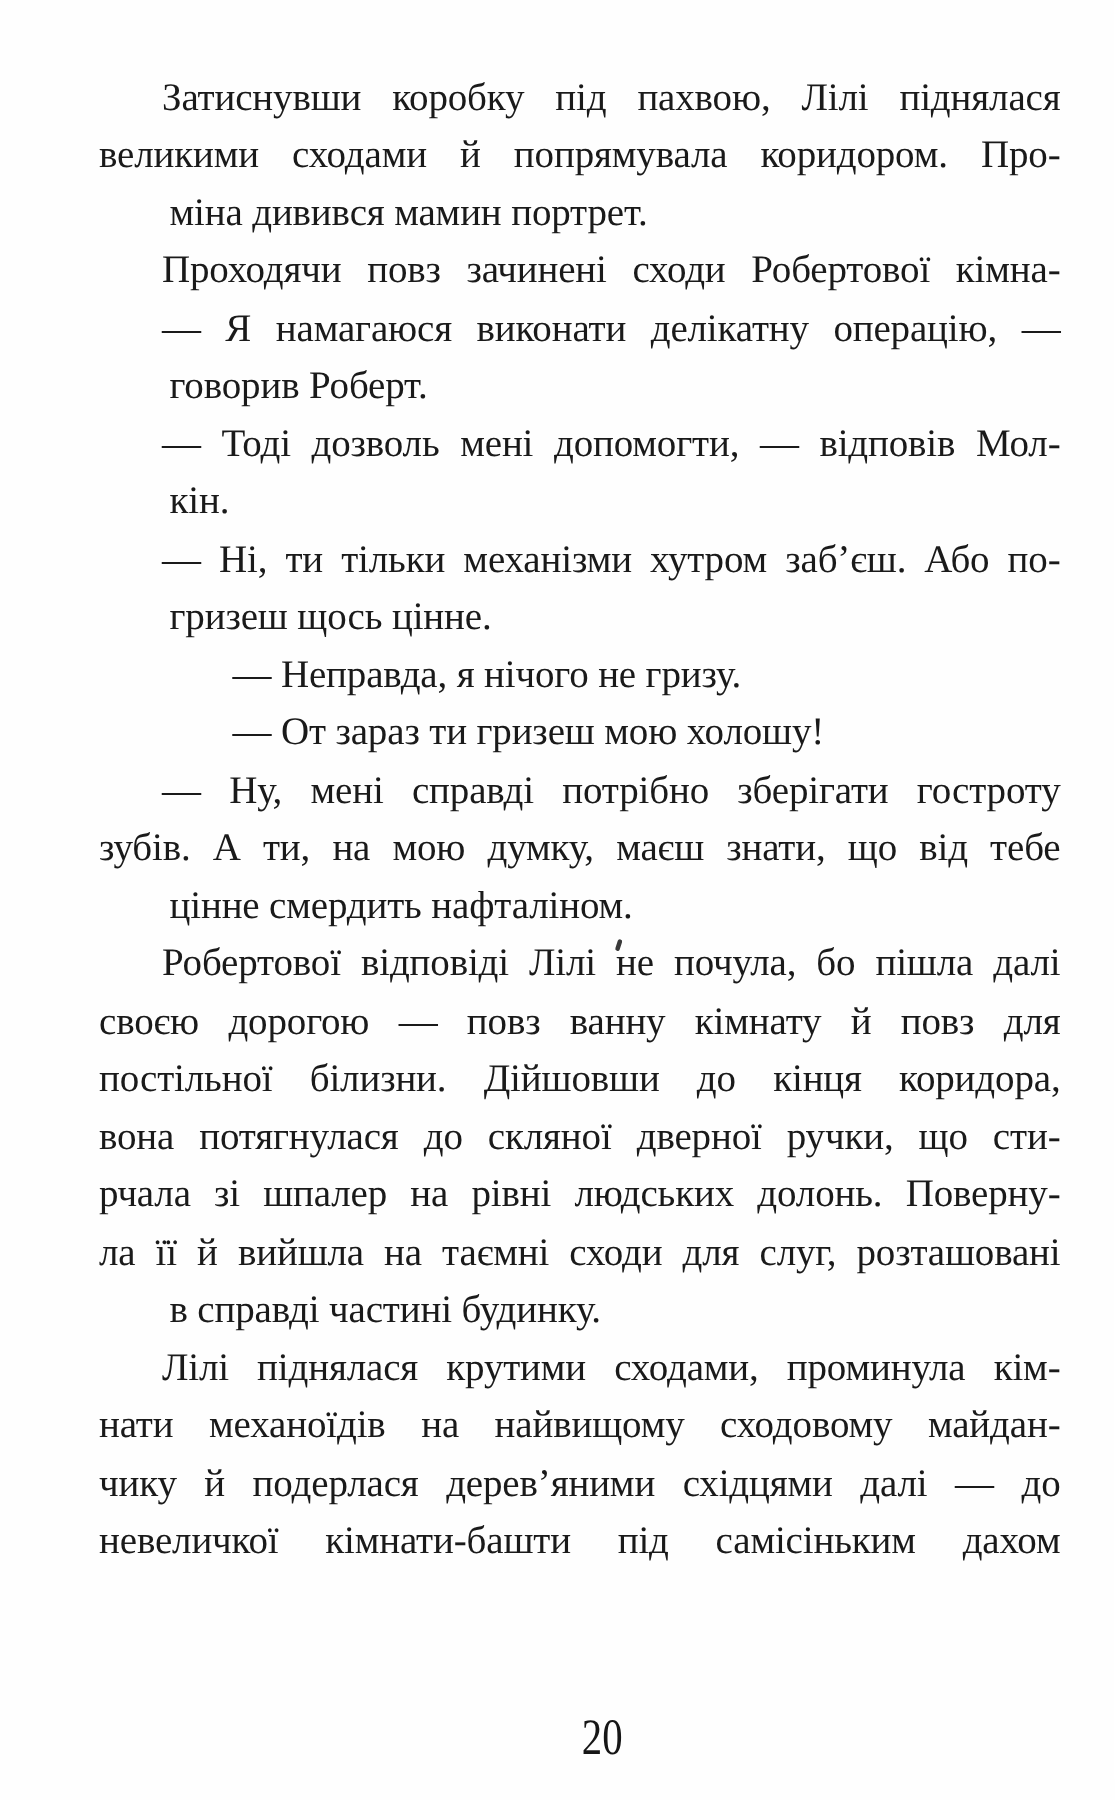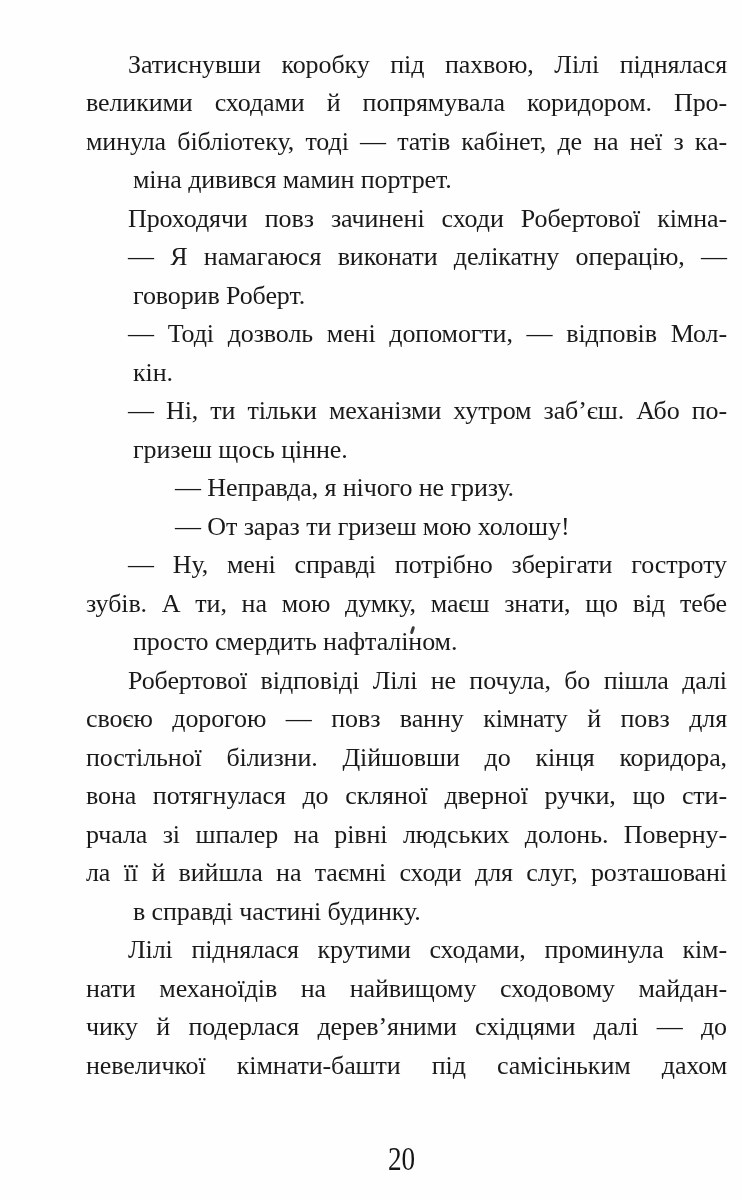--- a/index.html
+++ b/index.html
@@ -15,21 +15,21 @@
     font-family: "Liberation Serif", "DejaVu Serif", serif;
     color: #1a1a1a;
   }
   .page {
     position: absolute;
     inset: 0;
     background: #fefefe;
   }
   .text-block {
     position: absolute;
-    left: 86px;
+    left: 66px;
     top: 46px;
     width: 641px;
   }
   .line {
     font-size: 26px;
     line-height: 38.48px;
     text-align: justify;
     text-align-last: justify;
     white-space: normal;
     letter-spacing: -0.1px;
@@ -67,34 +67,33 @@
   }
 </style>
 </head>
 <body>
 
 <div class="page">
 
   <div class="text-block">
     <div class="line i">Затиснувши коробку під пахвою, Лілі піднялася</div>
     <div class="line">великими сходами й попрямувала коридором. Про-</div>
-    <div class="line">минула бібліотеку, тоді — татів кабінет, де на неї з ка-</div>
     <div class="line e">міна дивився мамин портрет.</div>
     <div class="line i">Проходячи повз зачинені сходи Робертової кімна-</div>
     <div class="line i">— Я намагаюся виконати делікатну операцію, —</div>
     <div class="line e">говорив Роберт.</div>
     <div class="line i">— Тоді дозволь мені допомогти, — відповів Мол-</div>
     <div class="line e">кін.</div>
     <div class="line i">— Ні, ти тільки механізми хутром заб’єш. Або по-</div>
     <div class="line e">гризеш щось цінне.</div>
     <div class="line i e">— Неправда, я нічого не гризу.</div>
     <div class="line i e">— От зараз ти гризеш мою холошу!</div>
     <div class="line i">— Ну, мені справді потрібно зберігати гостроту</div>
     <div class="line">зубів. А ти, на мою думку, маєш знати, що від тебе</div>
-    <div class="line e">просто смердить нафталіном.</div>
+    <div class="line e">цінне смердить нафталіном.</div>
     <div class="line i">Робертової відповіді Лілі не почула, бо пішла далі</div>
     <div class="line">своєю дорогою — повз ванну кімнату й повз для</div>
     <div class="line">постільної білизни. Дійшовши до кінця коридора,</div>
     <div class="line">вона потягнулася до скляної дверної ручки, що сти-</div>
     <div class="line">рчала зі шпалер на рівні людських долонь. Поверну-</div>
     <div class="line">ла її й вийшла на таємні сходи для слуг, розташовані</div>
     <div class="line e">в справді частині будинку.</div>
     <div class="line i">Лілі піднялася крутими сходами, проминула кім-</div>
     <div class="line">нати механоїдів на найвищому сходовому майдан-</div>
     <div class="line">чику й подерлася дерев’яними східцями далі — до</div>

